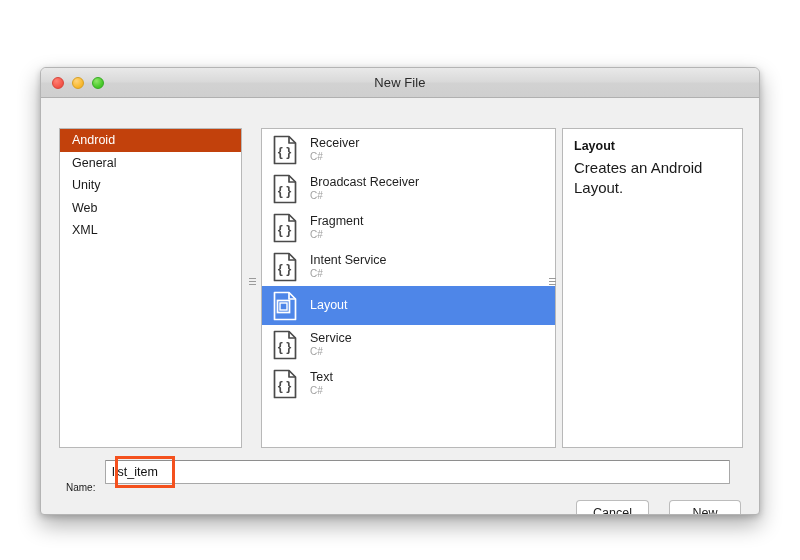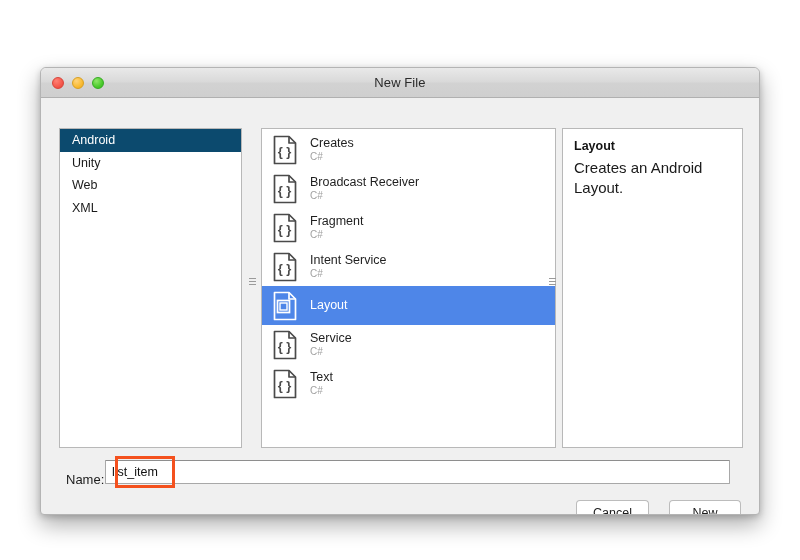--- a/index.html
+++ b/index.html
@@ -111,21 +111,21 @@
   
   .cat-item {
     height: 22.5px;
     line-height: 22.5px;
     padding-left: 12px;
     font-size: 12.5px;
     color: #1a1a1a;
     white-space: nowrap;
   }
   .cat-item.selected {
-    background: #0c4a6e;
+    background: #c2410c;
     color: #ffffff;
   }
 
   
   #template-list { padding-top: 1px; }
   .tpl-item {
     position: relative;
     height: 39px;
     display: flex;
     align-items: center;
@@ -173,24 +173,24 @@
   #name-row {
     position: absolute;
     left: 18px;
     top: 362px;
     width: 684px;
     height: 24px;
   }
   #name-label {
     position: absolute;
     left: 7px;
-    top: 8px;
+    top: 16px;
     height: 24px;
     line-height: 24px;
-    font-size: 13px;
+    font-size: 10px;
     color: #1a1a1a;
   }
   #name-input {
     position: absolute;
     left: 46px;
     top: 0;
     width: 625px;
     height: 24px;
     box-sizing: border-box;
     border: 1px solid #a8a8a8;
@@ -250,20 +250,21 @@
     <div id="window-title">New File</div>
   </div>
 
   <div id="dialog-body">
 
     <div id="panels">
 
       <div class="panel" id="panel-categories">
         <div id="category-list">
             <div class="cat-item selected"><span>Android</span></div>
+            <div class="cat-item"><span>General</span></div>
             <div class="cat-item"><span>Unity</span></div>
             <div class="cat-item"><span>Web</span></div>
             <div class="cat-item"><span>XML</span></div>
           </div>
       </div>
 
       <div class="splitter" id="splitter-1">
         <i></i>
           <i></i>
           <i></i>
@@ -273,21 +274,21 @@
         <div id="template-list">
             <div class="tpl-item">
               <span class="tpl-icon">
                 <svg width="26" height="30" viewBox="0 0 26 30">
                   <path d="M2.5 1.5 H17 L23.5 8 V28.5 H2.5 Z" fill="none" stroke="#4a4a4a" stroke-width="1.7" stroke-linejoin="round"></path>
                   <path d="M17 1.5 V8 H23.5" fill="none" stroke="#4a4a4a" stroke-width="1.7" stroke-linejoin="round"></path>
                   <text x="12.5" y="21" text-anchor="middle" font-family="Liberation Sans, sans-serif" font-size="13" font-weight="bold" fill="#4a4a4a">{ }</text>
                 </svg>
               </span>
               <span class="tpl-text">
-                <span class="tpl-title">Creates</span>
+                <span class="tpl-title">Receiver</span>
                 <span class="tpl-sub">C#</span>
               </span>
             </div>
             <div class="tpl-item">
               <span class="tpl-icon">
                 <svg width="26" height="30" viewBox="0 0 26 30">
                   <path d="M2.5 1.5 H17 L23.5 8 V28.5 H2.5 Z" fill="none" stroke="#4a4a4a" stroke-width="1.7" stroke-linejoin="round"></path>
                   <path d="M17 1.5 V8 H23.5" fill="none" stroke="#4a4a4a" stroke-width="1.7" stroke-linejoin="round"></path>
                   <text x="12.5" y="21" text-anchor="middle" font-family="Liberation Sans, sans-serif" font-size="13" font-weight="bold" fill="#4a4a4a">{ }</text>
                 </svg>

